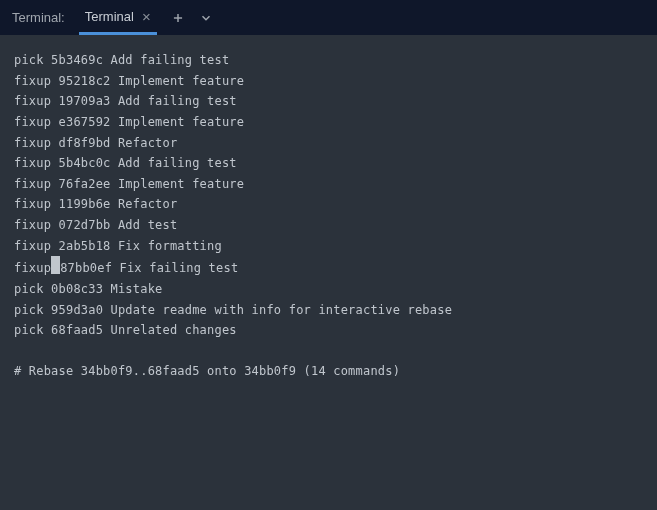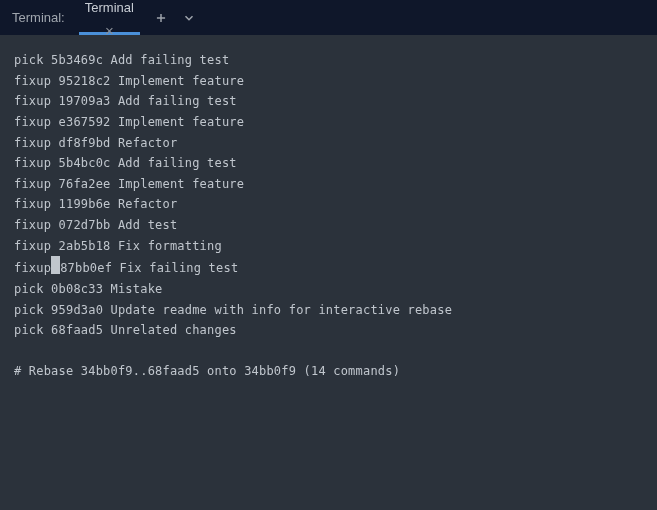--- a/index.html
+++ b/index.html
@@ -31,21 +31,20 @@
     .tab {
       display: flex;
       align-items: center;
       gap: 8px;
       height: 100%;
       padding: 0 6px;
       border-bottom: 3px solid #4a90d9;
       color: #c8cdd4;
       font-size: 13px;
       font-family: -apple-system, BlinkMacSystemFont, "Segoe UI", sans-serif;
-      flex-direction: column;
     }
     .tab-close {
       color: #8a9099;
       font-size: 15px;
       line-height: 1;
       cursor: pointer;
     }
     .header-icon {
       color: #a0a6ae;
       cursor: pointer;

